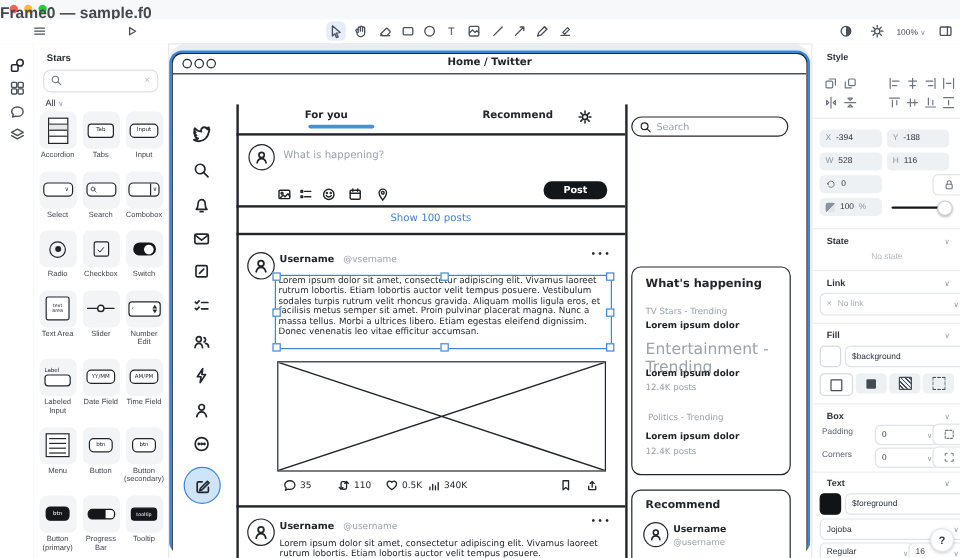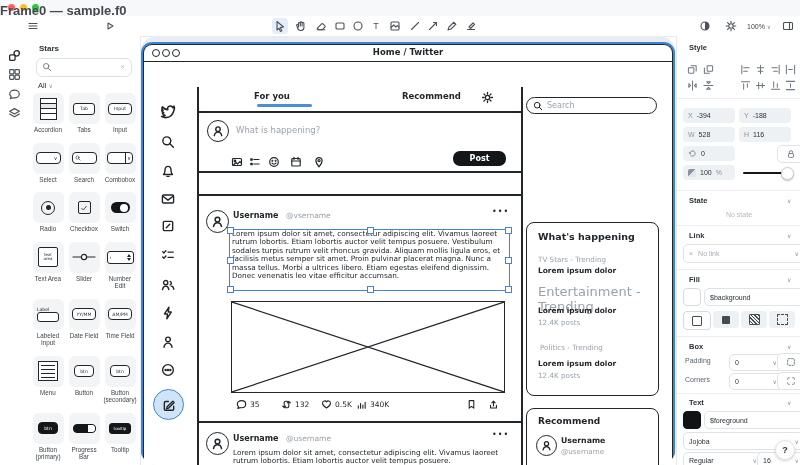--- a/index.html
+++ b/index.html
@@ -481,20 +481,21 @@
               <rect x="1.8" y="2.5" width="8.4" height="7.5" rx="1"></rect>
               <path d="M1.8 5h8.4M4 1.4v2M8 1.4v2"></path>
             </svg></div>
         <div class="abs" style="left:169px;top:66px"><svg class="sk" width="12" height="12" viewBox="0 0 12 12">
               <path d="M6 1.6a3.1 3.1 0 0 1 3.1 3.1C9.1 7 6 10.8 6 10.8S2.9 7 2.9 4.7A3.1 3.1 0 0 1 6 1.6z"></path>
               <circle cx="6" cy="4.6" r="1.1"></circle>
             </svg></div>
         <div class="abs pillbtn" style="left:309px;top:64px;width:53px;height:15px">Post</div>
 
         <div class="abs hline" style="left:53px;top:84px;width:324px"></div>
+        <div class="abs" style="left:53px;top:90px;width:324px;text-align:center;font-size:8.5px;color:#4a7fd0">Show 100 posts</div>
         <div class="abs hline" style="left:53px;top:107px;width:324px"></div>
 
         <div class="abs avatar" style="left:62px;top:123px;width:21px;height:21px">
             <svg class="sk" width="15" height="15" viewBox="0 0 12 12">
               <circle cx="6" cy="4.4" r="1.9"></circle>
               <path d="M2.8 10c.4-2 1.6-3 3.2-3s2.8 1 3.2 3"></path>
             </svg>
           </div>
         <div class="abs bold" style="left:89px;top:124px;font-size:8px">Username</div>
         <div class="abs gtxt" style="left:142px;top:124px;font-size:7.5px">@vsername</div>
@@ -523,21 +524,21 @@
           <div class="act" style="left:92px">
               <svg class="sk" width="11" height="11" viewBox="0 0 12 12">
                 <path d="M6 1.8c2.6 0 4.6 1.7 4.6 3.9S8.6 9.6 6 9.6c-.5 0-1-.1-1.5-.2L2 10.4l.7-2.1C1.9 7.6 1.4 6.7 1.4 5.7 1.4 3.5 3.4 1.8 6 1.8z"></path>
               </svg>
               <span>35</span>
             </div>
           <div class="act" style="left:137px">
               <svg class="sk" width="11" height="11" viewBox="0 0 12 12">
                 <path d="M3.5 9.5 1.8 7.8M3.5 9.5 5.2 7.8M3.5 9.3V4a1.5 1.5 0 0 1 1.5-1.5h2M8.5 2.5l1.7 1.7M8.5 2.5 6.8 4.2M8.5 2.7V8a1.5 1.5 0 0 1-1.5 1.5H5"></path>
               </svg>
-              <span>132</span>
+              <span>110</span>
             </div>
           <div class="act" style="left:177px">
               <svg class="sk" width="11" height="11" viewBox="0 0 12 12">
                 <path d="M6 9.8S1.7 7.2 1.7 4.5A2.3 2.3 0 0 1 6 3.3a2.3 2.3 0 0 1 4.3 1.2C10.3 7.2 6 9.8 6 9.8z"></path>
               </svg>
               <span>0.5K</span>
             </div>
           <div class="act" style="left:212px">
               <svg class="sk" width="11" height="11" viewBox="0 0 12 12">
                 <path d="M2.5 10V7.5M5 10V5M7.5 10V6.5M10 10V3.5"></path>

